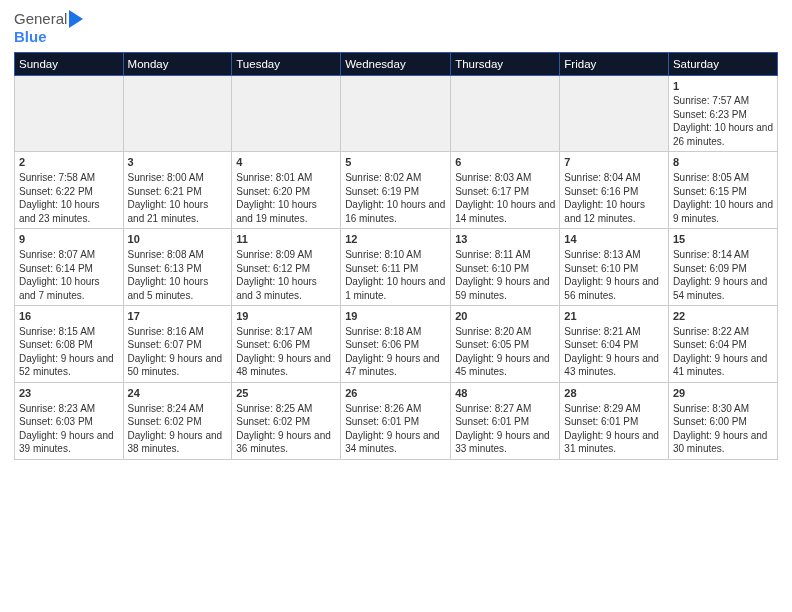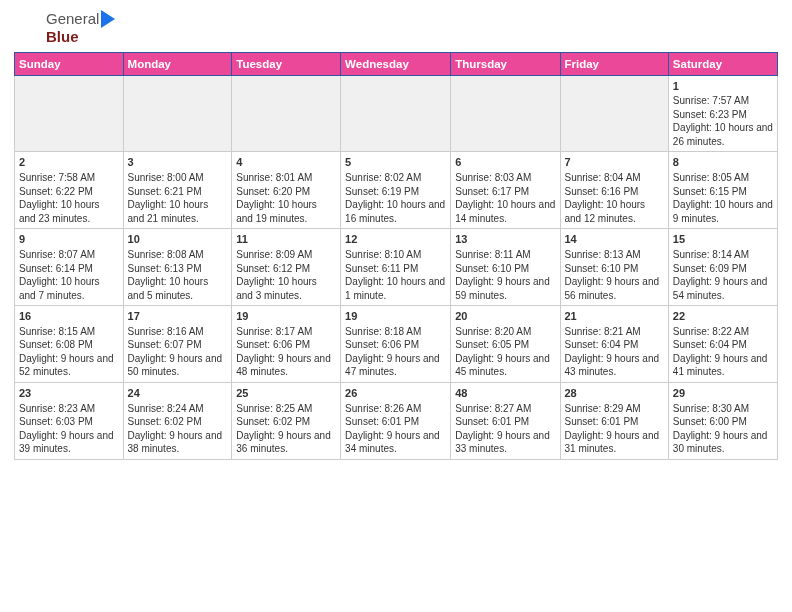--- a/index.html
+++ b/index.html
@@ -19,21 +19,20 @@
     .header {
       display: flex;
       justify-content: space-between;
       align-items: flex-start;
       margin-bottom: 6px;
     }
     .logo {
       display: flex;
       align-items: flex-start;
       gap: 4px;
-      margin-left: 32px;
     }
     .logo-triangle {
       width: 0;
       height: 0;
       border-left: 14px solid #1a73e8;
       border-top: 9px solid transparent;
       border-bottom: 9px solid transparent;
       margin-left: 2px;
     }
     .title-block {
@@ -47,25 +46,25 @@
     .title-block p {
       font-size: 13px;
       color: #444;
     }
     .calendar {
       width: 100%;
       border-collapse: collapse;
       font-size: 10.5px;
     }
     .calendar thead th {
-      background: #ec4899;
+      background: #0f172a;
       color: #fff;
       padding: 5px 4px;
       text-align: left;
-      font-weight: bold;
+      font-weight: normal;
       font-size: 11.5px;
       border: 1px solid #2e57aa;
     }
     .calendar tbody td {
       border: 1px solid #ccc;
       vertical-align: top;
       padding: 3px 4px;
       width: 113px;
       height: 72px;
       background: #fff;
@@ -90,21 +89,21 @@
 <body>
 
 <div class="page">
   <div class="header">
     <div class="logo">
       <div style="line-height:1.1">
         <div style="display:flex;align-items:center;">
           <span style="font-size:15px;color:#555;">General</span>
           <div class="logo-triangle"></div>
         </div>
-        <span style="font-size:15px;color:#7f1d1d;font-weight:bold;">Blue</span>
+        <span style="font-size:15px;color:#3b82f6;font-weight:bold;">Blue</span>
       </div>
     </div>
     <div class="title-block">
       <h1></h1>
       <p></p>
     </div>
   </div>
 
   <table class="calendar">
     <thead>

